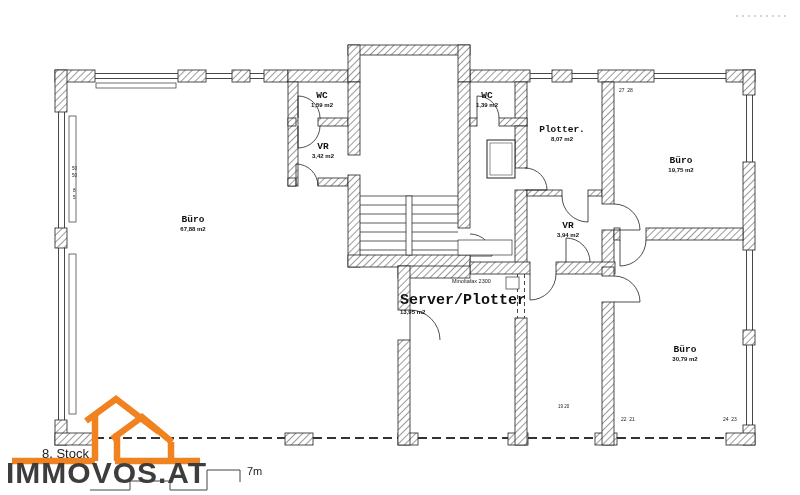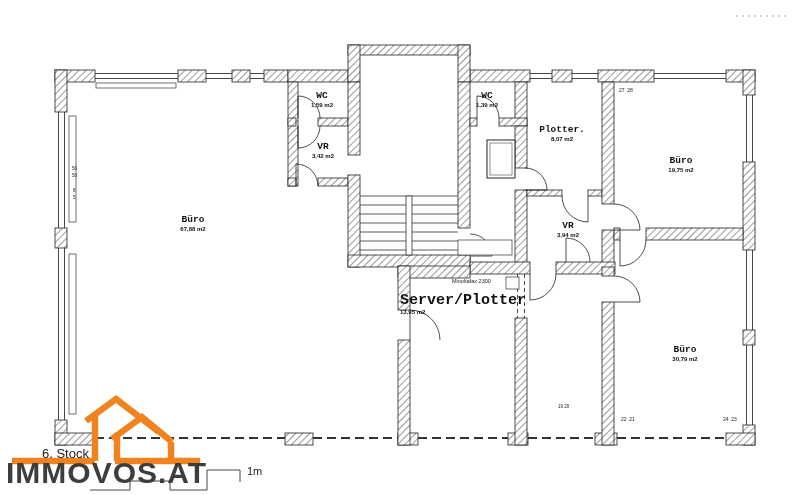--- a/index.html
+++ b/index.html
@@ -201,17 +201,17 @@
 <div class="fax-label" style="left:452px;top:278px">Minoltafax 2300</div>
 <div class="dim-label" style="left:619px;top:87px">27  28</div>
 <div class="dim-label" style="left:621px;top:416px">22  21</div>
 <div class="dim-label" style="left:723px;top:416px">24  23</div>
 <div class="dim-label dim-tiny" style="left:558px;top:404px">19 20</div>
 <div class="dim-label dim-tiny" style="left:72px;top:166px">50</div>
 <div class="dim-label dim-tiny" style="left:72px;top:173px">50</div>
 <div class="dim-label dim-tiny" style="left:73px;top:188px">8</div>
 <div class="dim-label dim-tiny" style="left:73px;top:195px">5</div>
 
-<div class="floor-label">6. Stock</div>
+<div class="floor-label">8. Stock</div>
 <div class="logo-text">IMMOVOS.AT</div>
-<div class="scale-label">1m</div>
+<div class="scale-label">7m</div>
 
 </div>
 
 </body></html>

